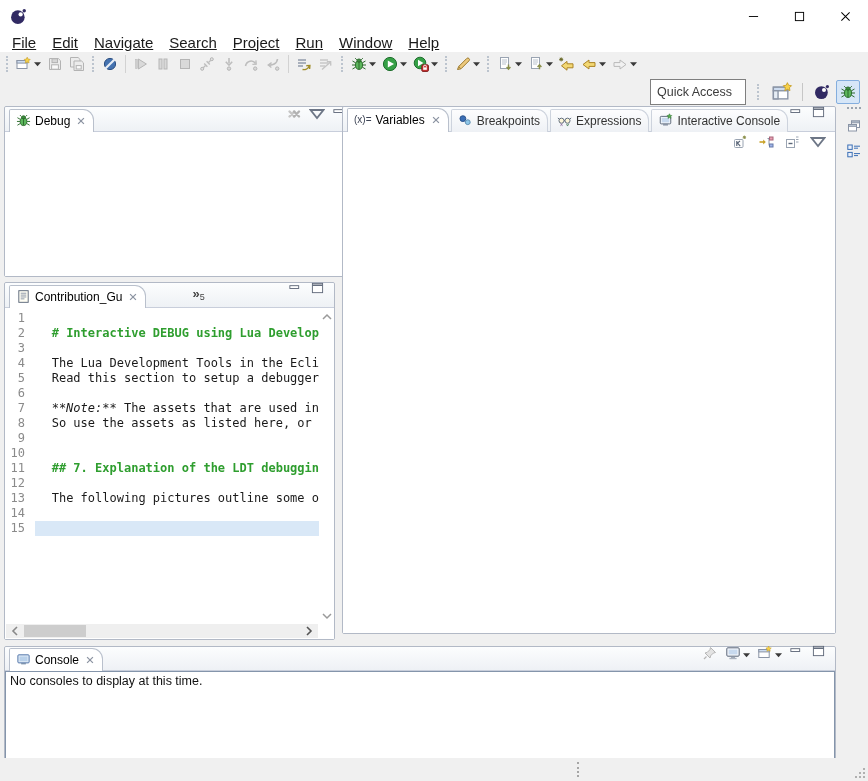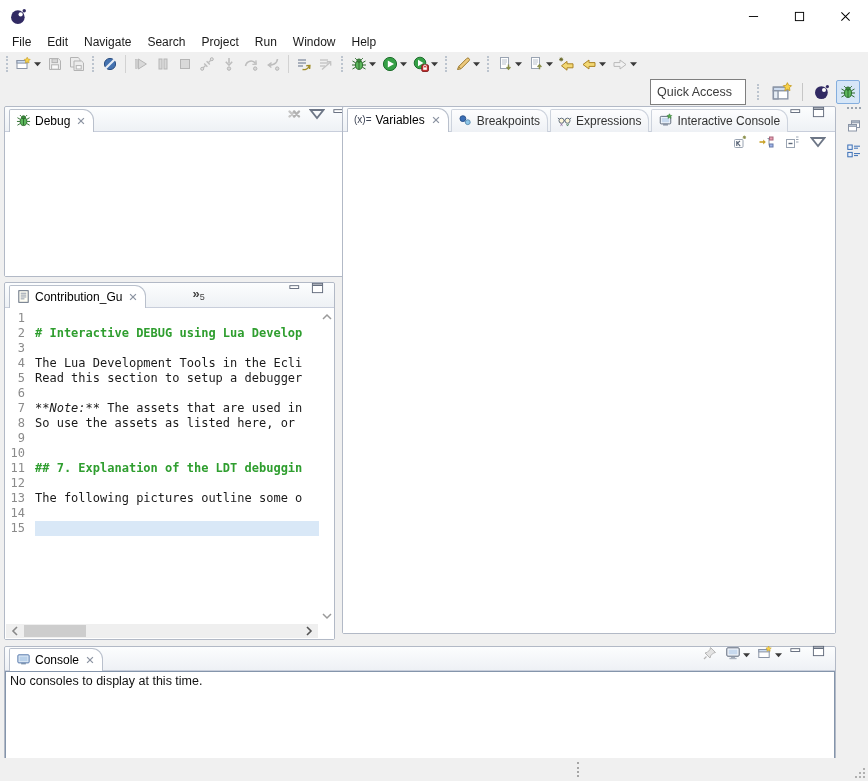--- a/index.html
+++ b/index.html
@@ -14,21 +14,21 @@
   .appicon { width:17px; height:17px; margin-right:8px; flex:none; }
   .appicon svg { width:17px; height:17px; display:block; }
   .title { font-size:13px; color:#111; white-space:nowrap; }
   .wincontrols { margin-left:auto; display:flex; height:32px; }
   .wc { width:46px; height:32px; display:flex; align-items:center; justify-content:center; }
   .wc svg { width:11px; height:11px; display:block; }
 
   
   .menubar { position:absolute; left:0; top:32px; width:868px; height:20px; background:#fff;
              display:flex; align-items:center; padding-left:4px; }
-  .mitem { font-size:12px; padding:2px 8px; color:#1a1a1a; }
+  .mitem { font-size:15px; padding:2px 8px; color:#1a1a1a;text-decoration:underline; }
 
   
   .toolbar { position:absolute; left:0; top:52px; width:868px; height:24px;
              display:flex; align-items:center; padding-left:2px; }
   .tbtn { height:22px; display:inline-flex; align-items:center; justify-content:center;
           padding:0 2px; margin:0 1px; }
   .tbtn .ico, .vbtn .ico { width:16px; height:16px; display:inline-block; }
   .ico svg { width:16px; height:16px; display:block; }
   .ico.txt { font-size:10px; color:#3c4354; width:auto; line-height:16px; white-space:nowrap; }
   .dd { margin-left:2px; display:inline-flex; }
@@ -77,21 +77,21 @@
 
   
   .editor-panel .pcontent { top:25px; }
   .overflow-ind { display:inline-flex; align-items:flex-start; margin-left:46px; padding-bottom:5px;
                   font-size:13px; color:#444; font-weight:bold; }
   .overflow-ind .cnt { font-size:9px; font-weight:normal; margin-top:6px; }
   .ed-lines { position:absolute; left:0; top:3px; right:15px; bottom:15px; overflow:hidden;
               font-family:"DejaVu Sans Mono", monospace; font-size:12px; line-height:15px; }
   .ed-line { display:flex; height:15px; white-space:pre; }
   .ln { width:30px; flex:none; text-align:right; padding-right:10px; color:#8a8a8a; }
-  .code { flex:1; overflow:hidden; color:#1a1a1a; }
+  .code { flex:1; overflow:hidden; color:#1a1a1a;text-align:right; }
   .ed-line.current .code { background:#d9e8f7; }
   .seg-h { color:#2f9e2f; font-weight:bold; }
   .seg-i { font-style:italic; }
 
   .vscroll { position:absolute; top:2px; right:0px; width:14px; bottom:16px; }
   .vscroll .sarr { position:absolute; left:2px; width:10px; height:10px; }
   .vscroll .up { top:2px; } .vscroll .down { bottom:2px; }
   .sarr svg { width:10px; height:10px; display:block; }
   .hscroll { position:absolute; left:1px; right:16px; bottom:1px; height:14px; background:#efefef; }
   .hscroll .sarr { position:absolute; top:2px; width:10px; height:10px; }

